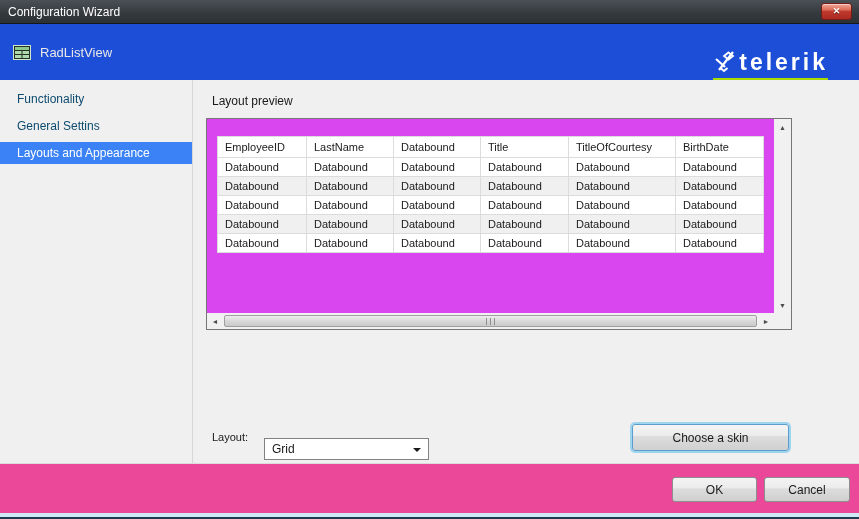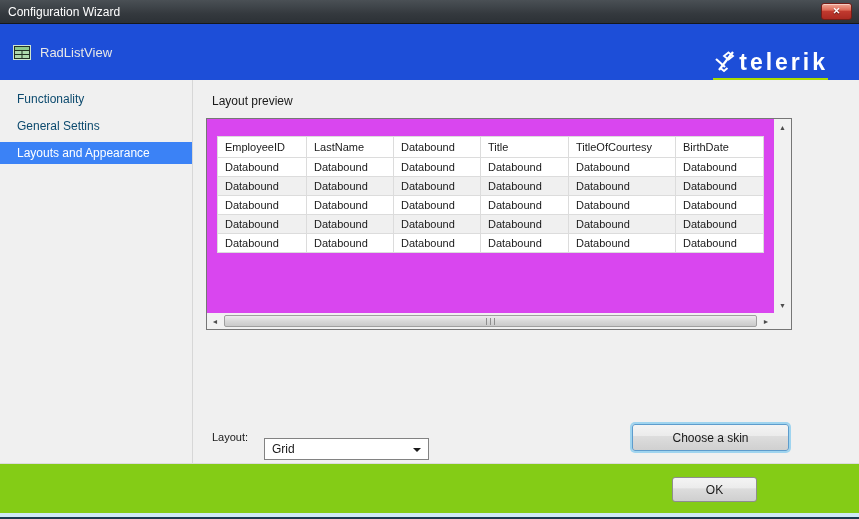--- a/index.html
+++ b/index.html
@@ -152,21 +152,21 @@
     position: absolute; left: 439px; top: 0; width: 157px; height: 27px;
     background: linear-gradient(#f4f4f4, #ebebeb 45%, #dddddd 46%, #d0d0d0);
     border: 1px solid #5e9ccc; border-radius: 3px;
     box-shadow: 0 0 0 2px #9fd4ef;
     font-size: 12px; color: #1a1a1a; font-family: "Liberation Sans", sans-serif;
     cursor: default;
   }
   
   .footer {
     position: absolute; left: 0; right: 0; bottom: 6px; height: 50px;
-    background: #84cc16; border-top: 1px solid #dcdcdc;
+    background: #ec4899; border-top: 1px solid #dcdcdc;
   }
   .btn {
     position: absolute; top: 13px; height: 25px;
     background: linear-gradient(#f4f4f4, #ebebeb 45%, #dddddd 46%, #cfcfcf);
     border: 1px solid #8e8e8e; border-radius: 3px;
     font-size: 12px; color: #1a1a1a; font-family: "Liberation Sans", sans-serif;
     cursor: default;
   }
   .btn-ok { left: 672px; width: 85px; }
   .btn-cancel { left: 764px; width: 86px; }
@@ -313,16 +313,17 @@
           <span>Grid</span>
           <span class="combo-arrow"></span>
         </span>
         <button class="skin-btn">Choose a skin</button>
       </div>
     </div>
   </div>
 
   <div class="footer">
     <button class="btn btn-ok">OK</button>
+    <button class="btn btn-cancel">Cancel</button>
   </div>
 
   <div class="bottom-strip"></div>
 </div>
 
 </body></html>

